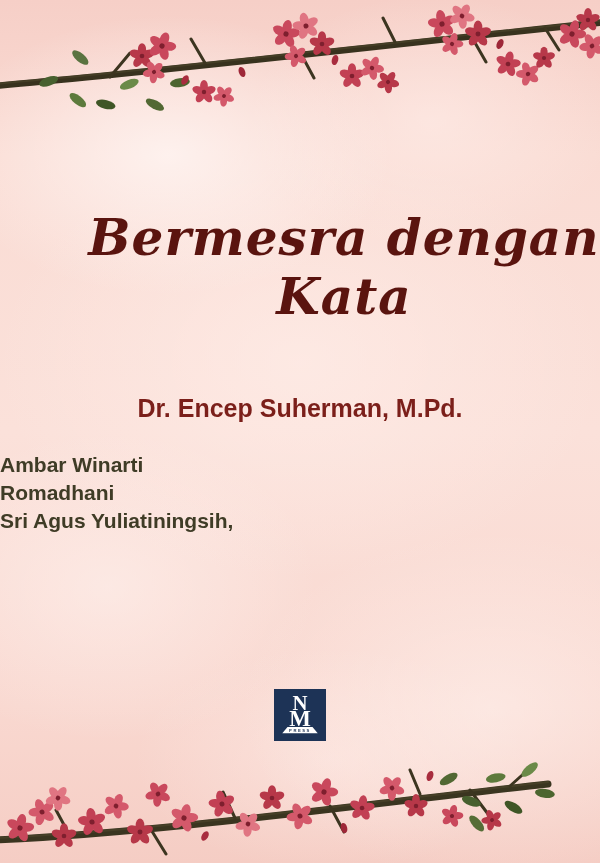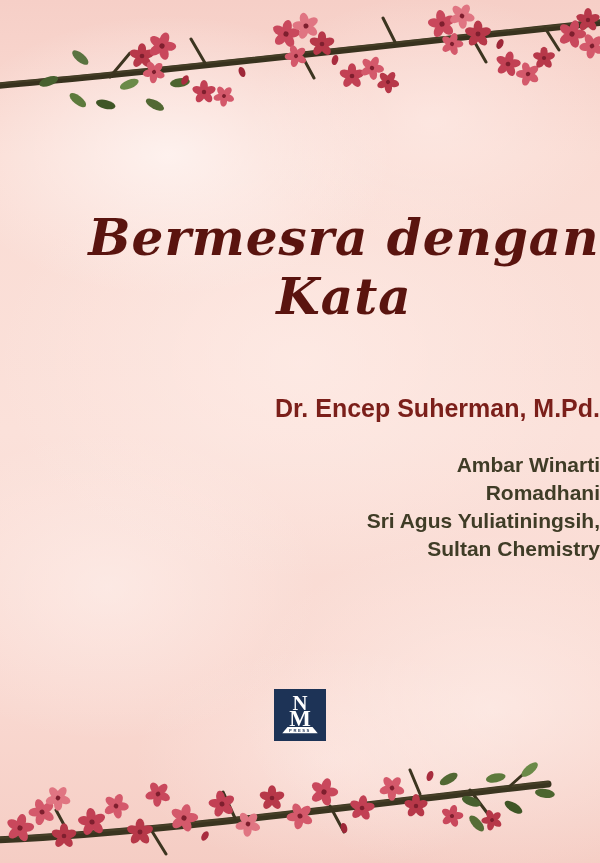--- a/index.html
+++ b/index.html
@@ -47,31 +47,31 @@
     letter-spacing: 1px;
     color: #5a140f;
     margin: 0;
     padding-left: 44px;
   }
   .author {
     position: absolute;
     top: 394px;
     left: 0;
     width: 100%;
-    text-align: right;
+    text-align: center;
     font-weight: bold;
     font-size: 25px;
     color: #7b1f1a;
   }
   .contributors {
     position: absolute;
     top: 451px;
     left: 0;
     width: 100%;
-    text-align: right;
+    text-align: left;
     font-weight: bold;
     font-size: 21px;
     line-height: 28px;
     color: #3f3c26;
   }
   .logo {
     position: absolute;
     top: 689px;
     left: 50%;
     transform: translateX(-50%);
@@ -150,21 +150,20 @@
   </svg>
 
   <h1 class="title">Bermesra dengan Kata</h1>
 
   <div class="author">Dr. Encep Suherman, M.Pd.</div>
 
   <div class="contributors">
     <div>Ambar Winarti</div>
     <div>Romadhani</div>
     <div>Sri Agus Yuliatiningsih,</div>
-    <div>Sultan Chemistry</div>
   </div>
 
   <svg class="logo" viewBox="0 0 100 100" xmlns="http://www.w3.org/2000/svg" aria-hidden="true">
     <rect x="0" y="0" width="100" height="100" fill="#1d3356"></rect>
     <text x="50" y="40" text-anchor="middle" fill="#ffffff" font-family="Liberation Serif, serif" font-weight="bold" font-size="40">N</text>
     <text x="50" y="72" text-anchor="middle" fill="#ffffff" font-family="Liberation Serif, serif" font-weight="bold" font-size="44">M</text>
     <polygon points="26,73 74,73 84,85 16,85" fill="#ffffff"></polygon>
     <text x="50" y="82.5" text-anchor="middle" fill="#1d3356" font-family="Liberation Sans, sans-serif" font-weight="bold" font-size="8" letter-spacing="3">PRESS</text>
   </svg>
 

